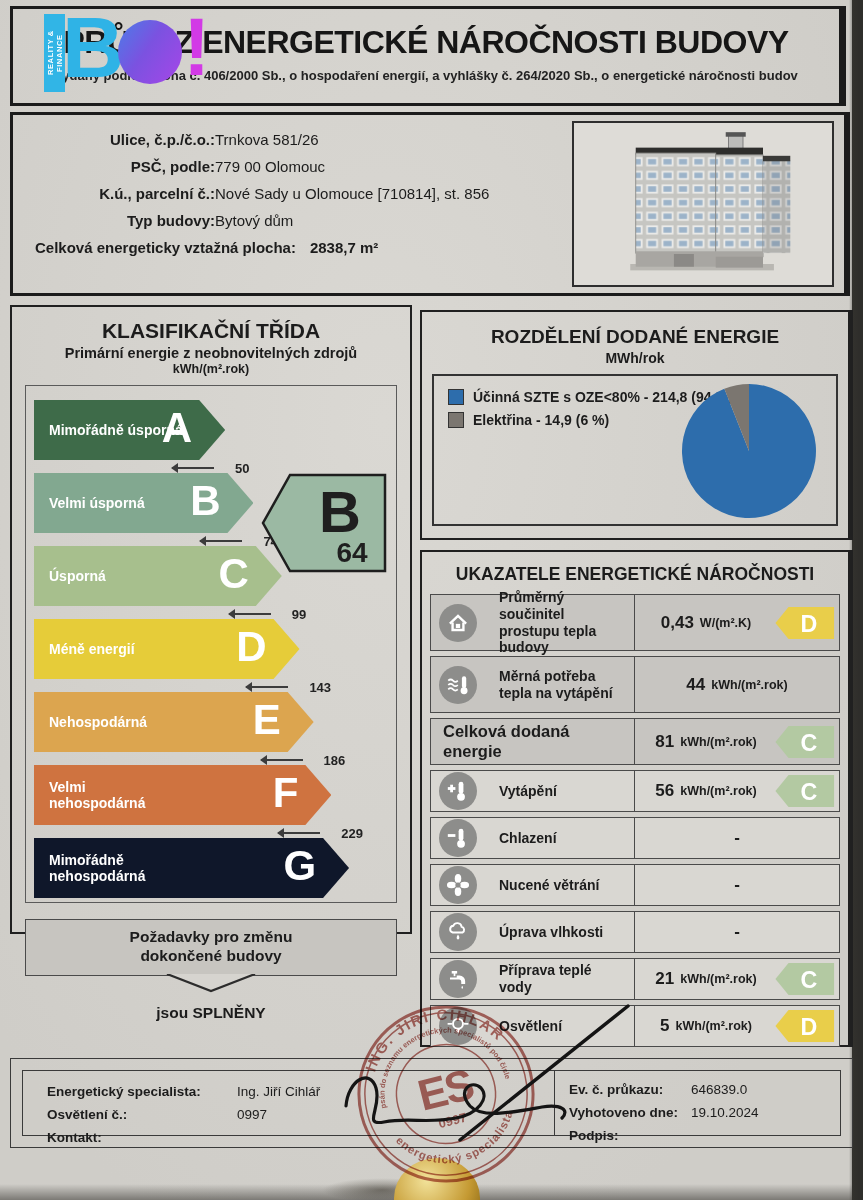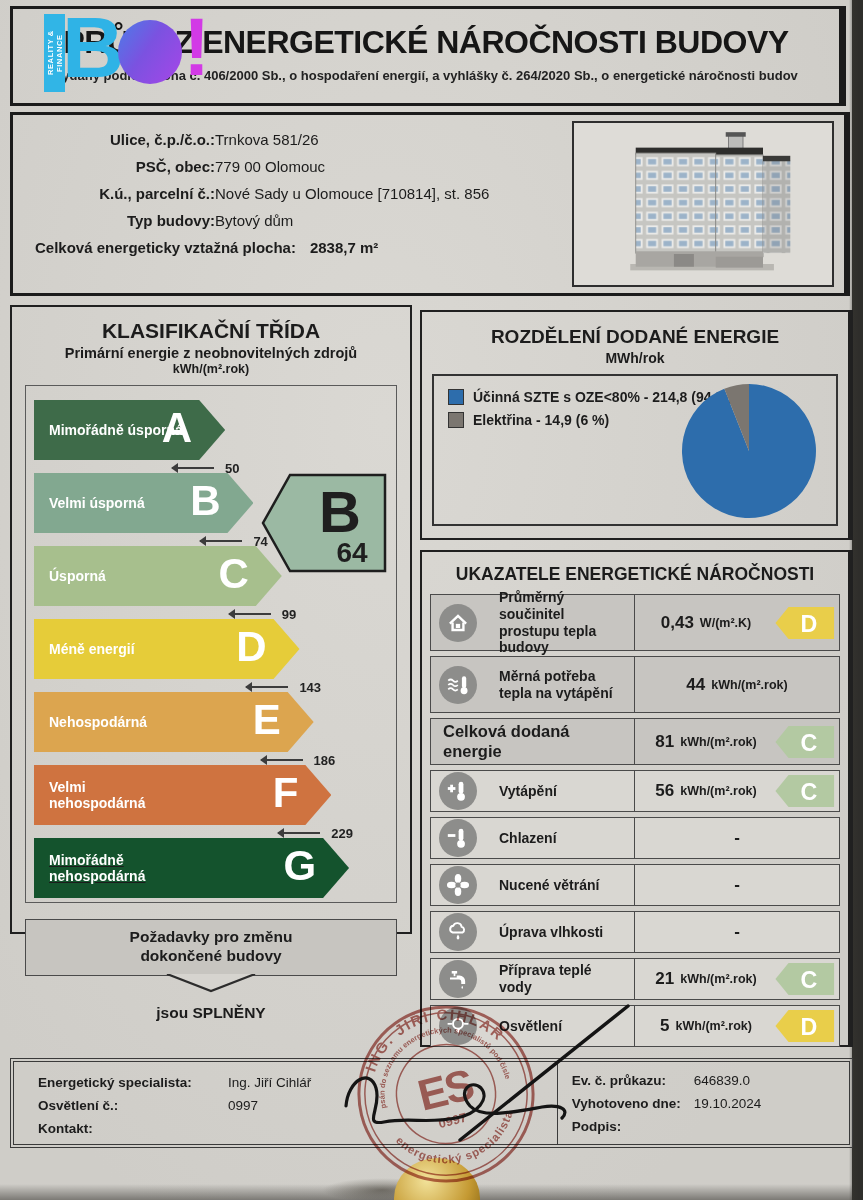--- a/index.html
+++ b/index.html
@@ -48,21 +48,21 @@
   .cls-unit { margin-top:1px; font-size:12.5px; font-weight:600; }
   .arrows { position:relative; margin:9px 13px 0; border:1.5px solid #5a5a5a;
             padding:14px 8px 8px; height:518px; text-align:left; }
   .crow { position:relative; height:60px; margin-bottom:13px; }
   .carrow { position:relative; height:100%; display:flex; align-items:center;
             clip-path:polygon(0 0, calc(100% - 26px) 0, 100% 50%, calc(100% - 26px) 100%, 0 100%); }
   .carrow .clabel { padding-left:15px; font-size:14px; font-weight:700; color:#fff;
                     line-height:1.15; max-width:150px; }
   .carrow .cletter { position:absolute; right:33px; top:50%; transform:translateY(-54%);
                      font-size:42px; font-weight:800; color:#fff; }
-  .bmark { position:absolute; bottom:-15px; display:flex; align-items:center; gap:11px; height:14px; }
+  .bmark { position:absolute; bottom:-15px; display:flex; align-items:center; gap:21px; height:14px; }
   .bline { position:relative; width:42px; height:2px; background:#3c3c3c; }
   .bline:before { content:""; position:absolute; left:-1px; top:-4px; border:5px solid transparent;
                   border-right:7px solid #3c3c3c; border-left:0; }
   .bnum { font-size:13px; font-weight:600; color:#222; }
   .bigarrow { position:absolute; right:8px; top:86px; width:128px; height:102px; }
   .req-band { margin:16px 13px 0; background:#c7c5c0; border:1.5px solid #4a4a4a;
               padding:7px 0 9px; font-size:15.5px; font-weight:800; line-height:1.25; }
   .req-band span { display:block; width:240px; margin:0 auto; }
   .req-chevron { display:block; margin:-2px auto 0; }
   .req-result { margin-top:10px; font-size:15.5px; font-weight:800; }
@@ -94,21 +94,21 @@
   .ilabel.big { font-size:16.5px; padding-left:12px; }
   .vcell { width:205px; flex:none; align-self:stretch; border-left:1.5px solid #4a4a4a;
            display:flex; align-items:center; justify-content:center; gap:6px; }
   .vcell.with-arrow { padding-right:62px; }
   .vnum { font-size:17px; font-weight:800; }
   .vunit { font-size:12.5px; font-weight:600; }
   .sarrow { position:absolute; right:3px; top:50%; transform:translateY(-50%); }
 
   
   .foot { position:absolute; left:10px; top:1058px; width:843px; height:90px;
-          border:1.6px solid #3a3a3a; padding:2px; }
+          border:1.6px solid #3a3a3a; padding:11px; }
   .foot-in { border:1.6px solid #3a3a3a; height:100%; display:flex; }
   .fcol-l { width:65%; padding:13px 0 0 24px; }
   .fcol-r { width:35%; border-left:1.6px solid #3a3a3a; padding:11px 0 0 14px; }
   .frow { display:flex; margin-bottom:8px; font-size:13.5px; }
   .frow .flbl { font-weight:700; width:190px; }
   .fcol-r .frow .flbl { width:122px; }
   .stamp { position:absolute; left:352px; top:1000px; width:188px; height:188px;
            opacity:.78; mix-blend-mode:multiply; z-index:5; }
   .sig { position:absolute; left:318px; top:994px; width:330px; height:160px; z-index:6; }
   .knob { position:absolute; left:394px; top:1158px; width:86px; height:80px;
@@ -135,21 +135,21 @@
     <div class="logo-o"></div>
     <div class="logo-excl">!</div>
   </div>
 
   <div class="bld">
     <div class="bld-row">
       <span class="lbl">Ulice, č.p./č.o.:</span>
       <span class="val">Trnkova 581/26</span>
     </div>
     <div class="bld-row">
-      <span class="lbl">PSČ, obec:</span>
+      <span class="lbl">PSČ, podle:</span>
       <span class="val">779 00 Olomouc</span>
     </div>
     <div class="bld-row">
       <span class="lbl">K.ú., parcelní č.:</span>
       <span class="val">Nové Sady u Olomouce [710814], st. 856</span>
     </div>
     <div class="bld-row">
       <span class="lbl">Typ budovy:</span>
       <span class="val">Bytový dům</span>
     </div>
@@ -242,21 +242,21 @@
         <div class="carrow" style="background: rgb(207, 115, 64); width: 84%;">
           <span class="clabel">Velmi nehospodárná</span>
           <span class="cletter">F</span>
         </div>
         <div class="bmark" style="left: 69%;">
           <span class="bline"></span>
           <span class="bnum">229</span>
         </div>
       </div>
       <div class="crow">
-        <div class="carrow" style="background: #14532d; width: 89%; text-decoration: underline;">
+        <div class="carrow" style="background: #0f172a; width: 89%;">
           <span class="clabel">Mimořádně nehospodárná</span>
           <span class="cletter">G</span>
         </div>
       </div>
 
       <svg class="bigarrow" viewBox="0 0 128 102">
         <polygon points="30,3 125,3 125,99 30,99 3,51" stroke="#1e1e1e" stroke-width="2.5" fill="#9bb9a3"></polygon>
         <text x="80" y="60" text-anchor="middle" font-size="58" font-weight="800" fill="#1f1f1f">B</text>
         <text x="92" y="90" text-anchor="middle" font-size="28" font-weight="800" fill="#1f1f1f">64</text>
       </svg>

